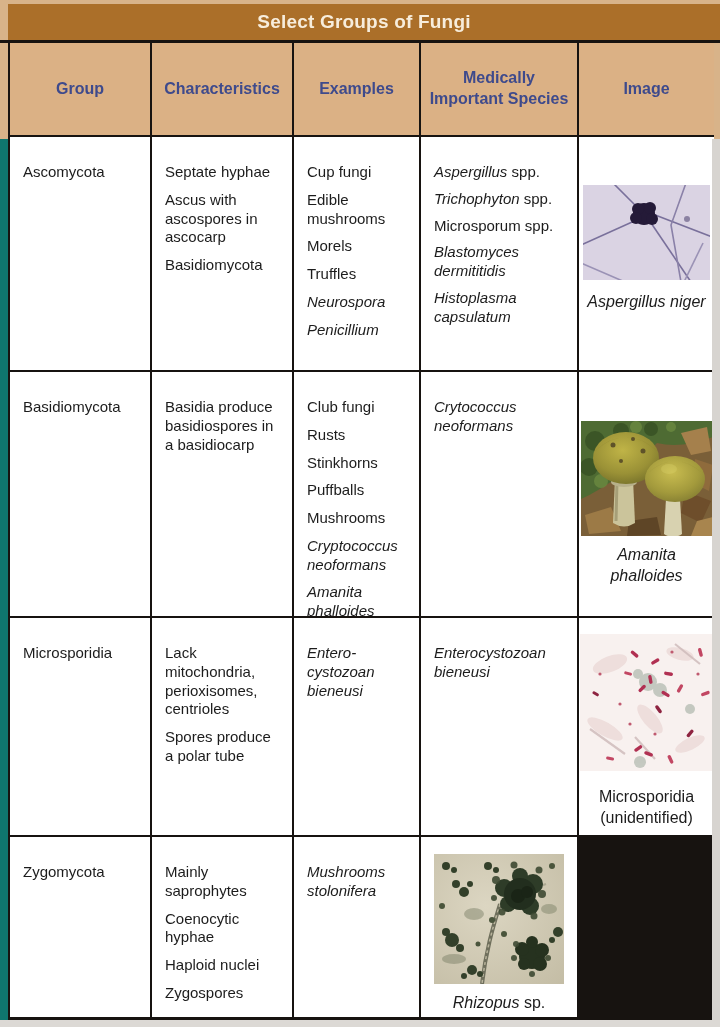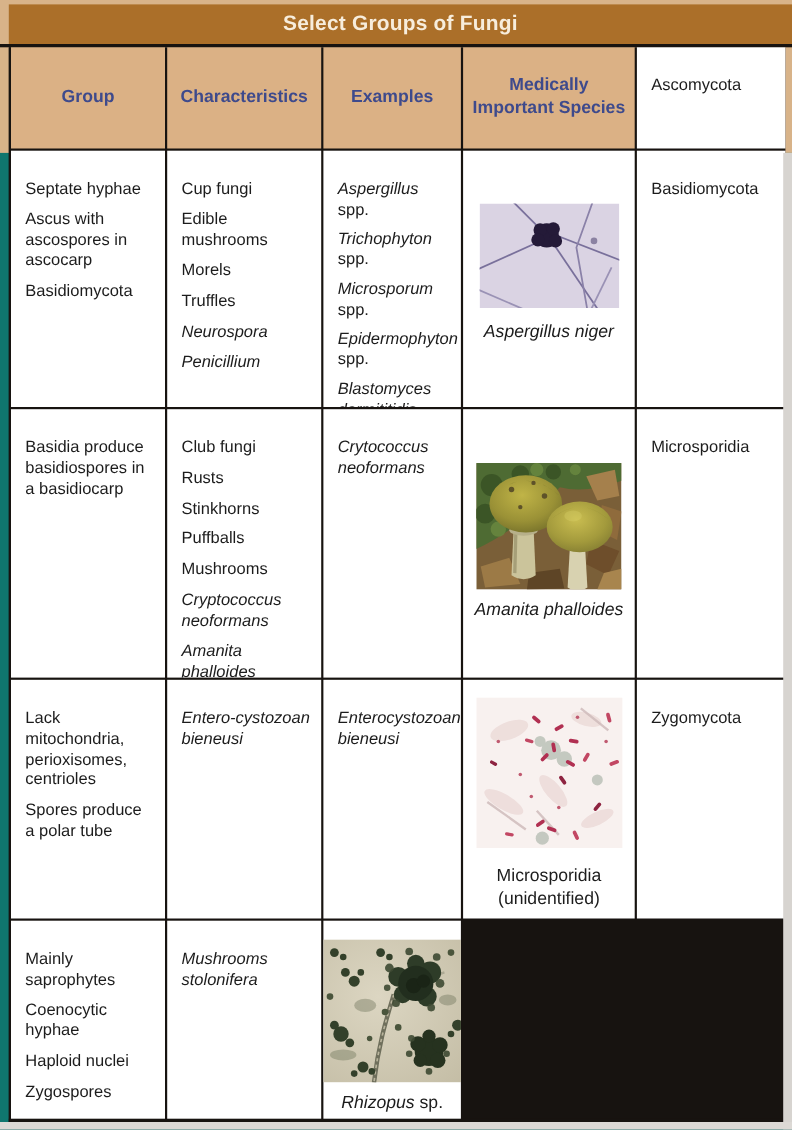--- a/index.html
+++ b/index.html
@@ -63,40 +63,40 @@
   <div class="title-bar">
     <span class="t">Select Groups of Fungi</span>
   </div>
 
   <div class="tbl">
 
     <div class="hcell">Group</div>
     <div class="hcell">Characteristics</div>
     <div class="hcell">Examples</div>
     <div class="hcell">Medically Important Species</div>
+    <div class="hcell">Image</div>
 
     <div class="cell">Ascomycota</div>
     <div class="cell">
         <p class="para"><span>Septate hyphae</span></p>
         <p class="para"><span>Ascus with ascospores in ascocarp</span></p>
         <p class="para"><span>Basidiomycota</span></p>
       </div>
     <div class="cell">
         <p class="para"><span>Cup fungi</span></p>
         <p class="para"><span>Edible mushrooms</span></p>
         <p class="para"><span>Morels</span></p>
         <p class="para"><span>Truffles</span></p>
         <p class="para"><span style="font-style: italic;">Neurospora</span></p>
         <p class="para"><span style="font-style: italic;">Penicillium</span></p>
       </div>
     <div class="cell med">
         <p class="para"><span style="font-style: italic; text-align: right;">Aspergillus</span><span> spp.</span></p>
         <p class="para"><span style="font-style: italic;">Trichophyton</span><span> spp.</span></p>
-        <p class="para"><span style="font-style: italic;">Microsporum</span><span> spp.</span></p>
-        <p class="para"><span style="font-style: italic;">Epidermophyton</span><span> spp.</span></p>
+        <p class="para"><span style="">Microsporum</span><span> spp.</span></p>
         <p class="para"><span style="font-style: italic;">Blastomyces dermititidis</span></p>
         <p class="para"><span style="font-style: italic;">Histoplasma capsulatum</span></p>
       </div>
     <div class="imgcell">
       <svg class="ph ph-r1" width="127" height="95" viewBox="0 0 127 95" xmlns="http://www.w3.org/2000/svg">
         <rect width="127" height="95" fill="#DAD3E3"></rect>
         <g stroke="#79709B" stroke-width="1.6" fill="none">
           <path d="M30,-2 L58,26"></path>
           <path d="M64,32 L108,97"></path>
           <path d="M58,33 L-2,60"></path>

